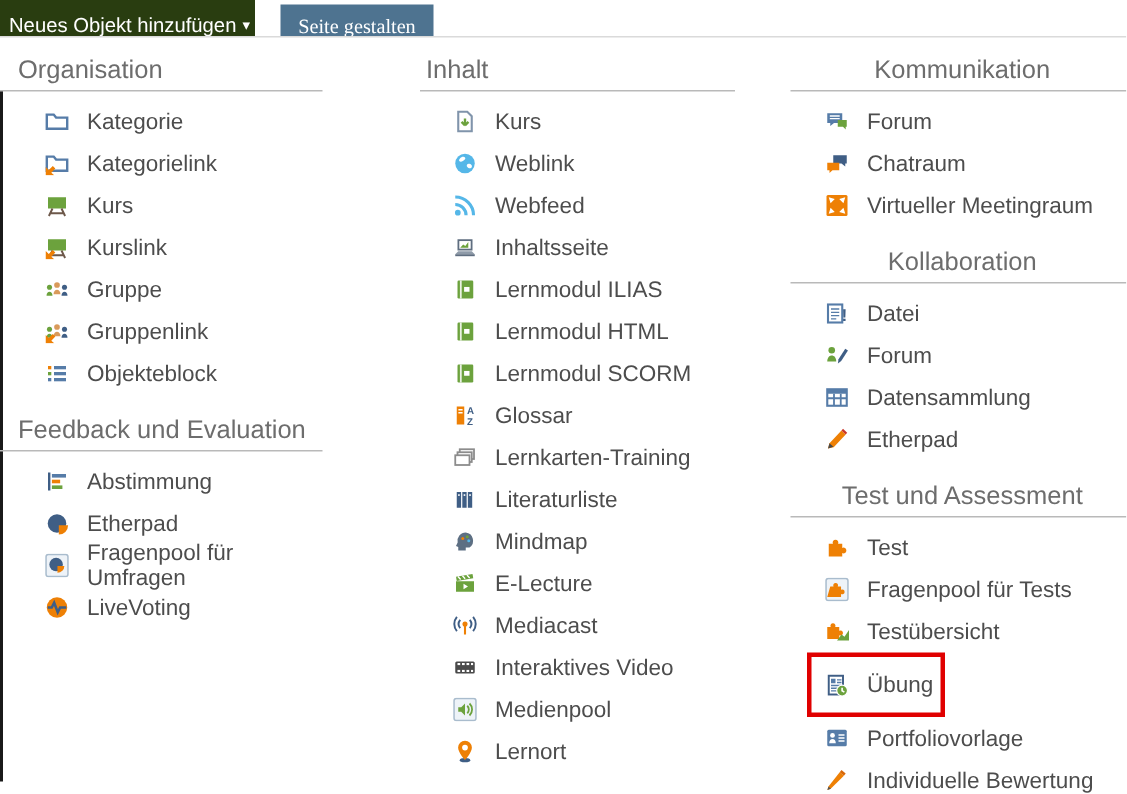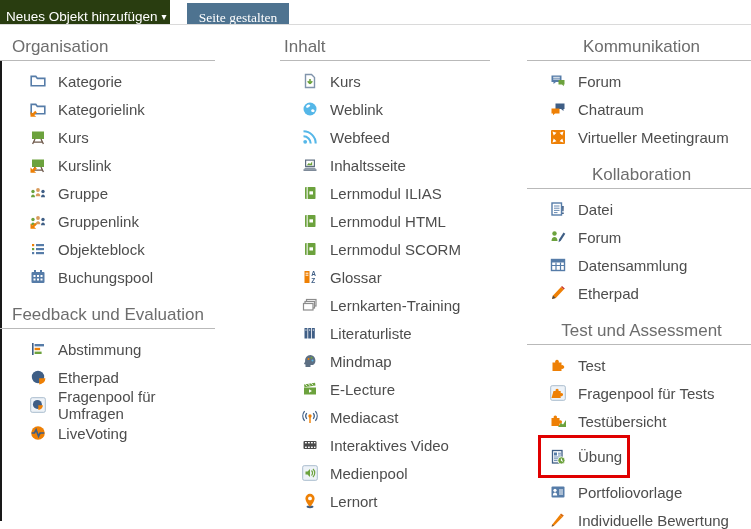--- a/index.html
+++ b/index.html
@@ -116,38 +116,20 @@
                   <rect x="2" y="3" width="2.2" height="2.2" fill="#ee8005"></rect>
                   <rect x="6" y="3" width="8" height="2.2" fill="#567ca8"></rect>
                   <rect x="2" y="7" width="2.2" height="2.2" fill="#6ca23d"></rect>
                   <rect x="6" y="7" width="8" height="2.2" fill="#567ca8"></rect>
                   <rect x="2" y="11" width="2.2" height="2.2" fill="#567ca8"></rect>
                   <rect x="6" y="11" width="8" height="2.2" fill="#567ca8"></rect>
                 </svg>
               </span>
               <span>Objekteblock</span>
             </div>
-            <div class="item">
-              <span class="icon">
-                <svg viewBox="0 0 16 16">
-                  <rect x="4" y="1" width="2" height="3" fill="#567ca8"></rect>
-                  <rect x="10" y="1" width="2" height="3" fill="#567ca8"></rect>
-                  <rect x="1.5" y="3" width="13" height="11" rx="1" fill="#567ca8"></rect>
-                  <g fill="#fff">
-                    <rect x="3.5" y="6" width="2" height="2"></rect>
-                    <rect x="7" y="6" width="2" height="2"></rect>
-                    <rect x="10.5" y="6" width="2" height="2"></rect>
-                    <rect x="3.5" y="9.5" width="2" height="2"></rect>
-                    <rect x="7" y="9.5" width="2" height="2"></rect>
-                    <rect x="10.5" y="9.5" width="2" height="2"></rect>
-                  </g>
-                </svg>
-              </span>
-              <span>Buchungspool</span>
-            </div>
           </div>
         </div>
         <div class="section">
           <h2 class="section-title">Feedback und Evaluation</h2>
           <div class="items">
             <div class="item">
               <span class="icon">
                 <svg viewBox="0 0 16 16">
                   <rect x="2" y="2" width="1.6" height="12" fill="#3f5e85"></rect>
                   <rect x="4.6" y="3" width="9.4" height="2.4" fill="#567ca8"></rect>

